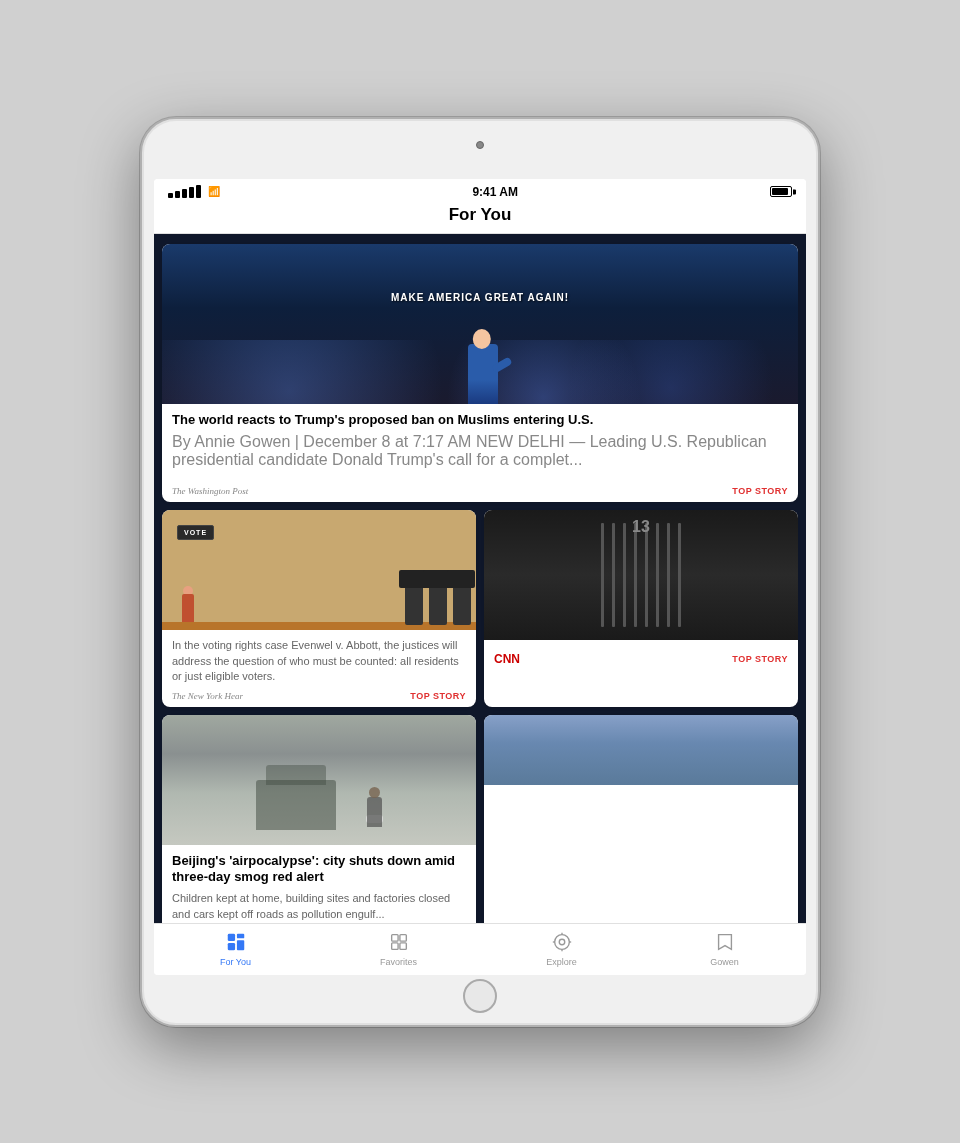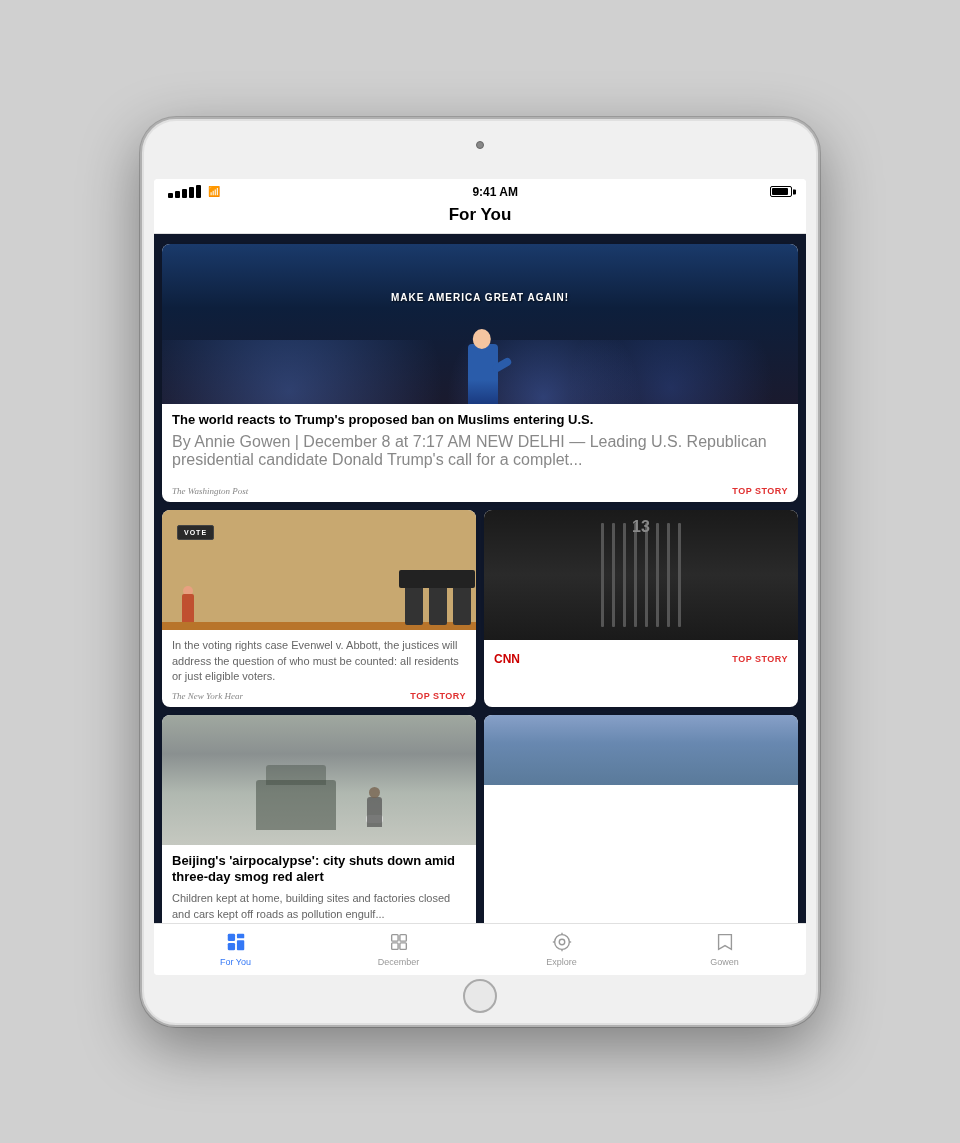--- a/index.html
+++ b/index.html
@@ -679,21 +679,21 @@
 
       <div class="nav-item">
         <div class="nav-icon">
           <svg viewBox="0 0 24 24" fill="none" stroke="#999" stroke-width="1.5">
             <rect x="4" y="4" width="7" height="7" rx="1"></rect>
             <rect x="13" y="4" width="7" height="7" rx="1"></rect>
             <rect x="4" y="13" width="7" height="7" rx="1"></rect>
             <rect x="13" y="13" width="7" height="7" rx="1"></rect>
           </svg>
         </div>
-        <span class="nav-label">December</span>
+        <span class="nav-label">Favorites</span>
       </div>
 
       <div class="nav-item">
         <div class="nav-icon">
           <svg viewBox="0 0 24 24" fill="none" stroke="#999" stroke-width="1.5">
             <circle cx="12" cy="12" r="8"></circle>
             <circle cx="12" cy="12" r="3"></circle>
             <line x1="12" y1="4" x2="12" y2="2"></line>
             <line x1="12" y1="22" x2="12" y2="20"></line>
             <line x1="4" y1="12" x2="2" y2="12"></line>

